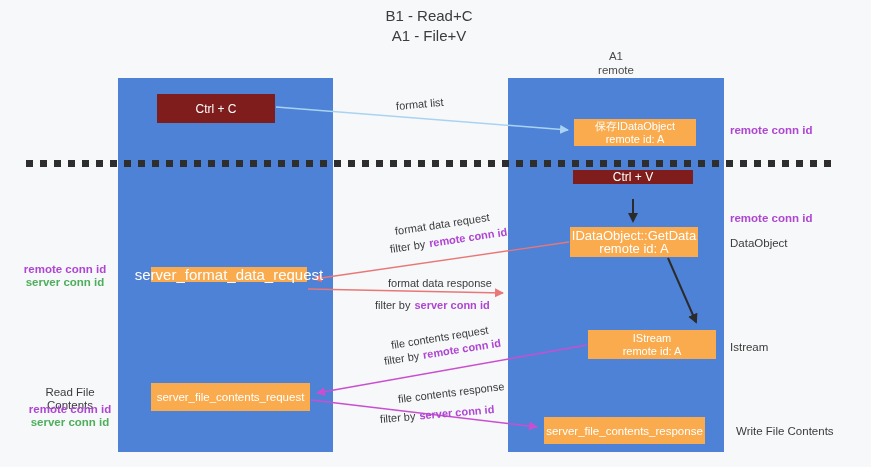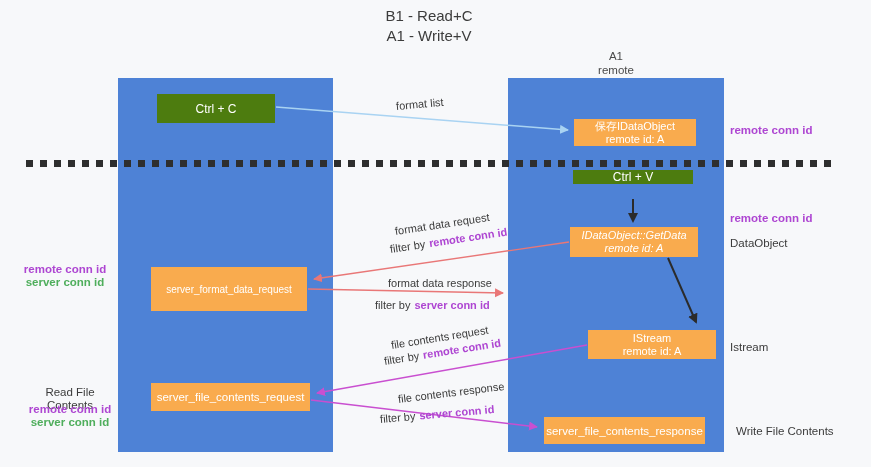--- a/index.html
+++ b/index.html
@@ -11,26 +11,26 @@
     font-size:15px;line-height:20px;color:#3c3c3c;}
   .colhdr{position:absolute;text-align:center;font-size:11.5px;line-height:13.5px;color:#4a4a4a;}
   #hdr-left{left:118px;width:215px;top:49px;}
   #hdr-right{left:508px;width:216px;top:50px;}
   .column{position:absolute;top:78px;height:374px;background:#4e82d6;}
   #col-left{left:118px;width:215px;}
   #col-right{left:508px;width:216px;}
   .box{position:absolute;display:flex;flex-direction:column;align-items:center;
     justify-content:center;color:#ffffff;text-align:center;white-space:nowrap;}
   .orange{background:#f9ab4e;}
-  .green{background:#4d7c0f;}
+  .green{background:#7f1d1d;}
   #box-ctrl-c{left:157px;top:94px;width:118px;height:29px;font-size:12px;}
   #box-save-obj{left:574px;top:119px;width:122px;height:27px;font-size:11px;line-height:13px;}
   #box-ctrl-v{left:573px;top:170px;width:120px;height:14px;font-size:12px;}
-  #box-getdata{left:570px;top:227px;width:128px;height:30px;font-size:11px;line-height:13.5px;font-style:italic;}
-  #box-fmt-req{left:151px;top:267px;width:156px;height:44px;font-size:10px;text-align:right;}
+  #box-getdata{left:570px;top:227px;width:128px;height:30px;font-size:13px;line-height:13.5px;}
+  #box-fmt-req{left:151px;top:267px;width:156px;height:15px;font-size:15px;text-align:right;}
   #box-fmt-resp{left:510px;top:279px;width:155px;height:28px;font-size:11.5px;}
   #box-istream{left:588px;top:330px;width:128px;height:29px;font-size:11px;line-height:13px;}
   #box-file-req{left:151px;top:383px;width:159px;height:28px;font-size:11.5px;}
   #box-file-resp{left:544px;top:417px;width:161px;height:27px;font-size:11.5px;}
   .alabel{position:absolute;font-size:11px;color:#3b3b3b;white-space:nowrap;transform-origin:left center;}
   .alabel .hl{font-weight:bold;margin-left:4px;}
   .hl-purple{color:#ae46d2;}
   #lbl-format-list{left:396px;top:100px;transform:rotate(-5deg);}
   #lbl-fdr{left:395px;top:225px;transform:rotate(-8.5deg);}
   #lbl-fdr-f{left:390px;top:243px;transform:rotate(-8.5deg);}
@@ -55,21 +55,21 @@
   #l-conn-bottom{left:22px;top:403px;width:96px;}
   svg.overlay{position:absolute;left:0;top:0;pointer-events:none;}
 </style>
 </head>
 <body>
 
 <div class="canvas">
 
   <div class="title">
     <div>B1 - Read+C</div>
-    <div>A1 - Write+V</div>
+    <div>A1 - File+V</div>
   </div>
 
   <div class="colhdr" id="hdr-right">
     <div>A1</div>
     <div>remote</div>
   </div>
 
   <div class="column" id="col-left"></div>
   <div class="column" id="col-right"></div>
 

